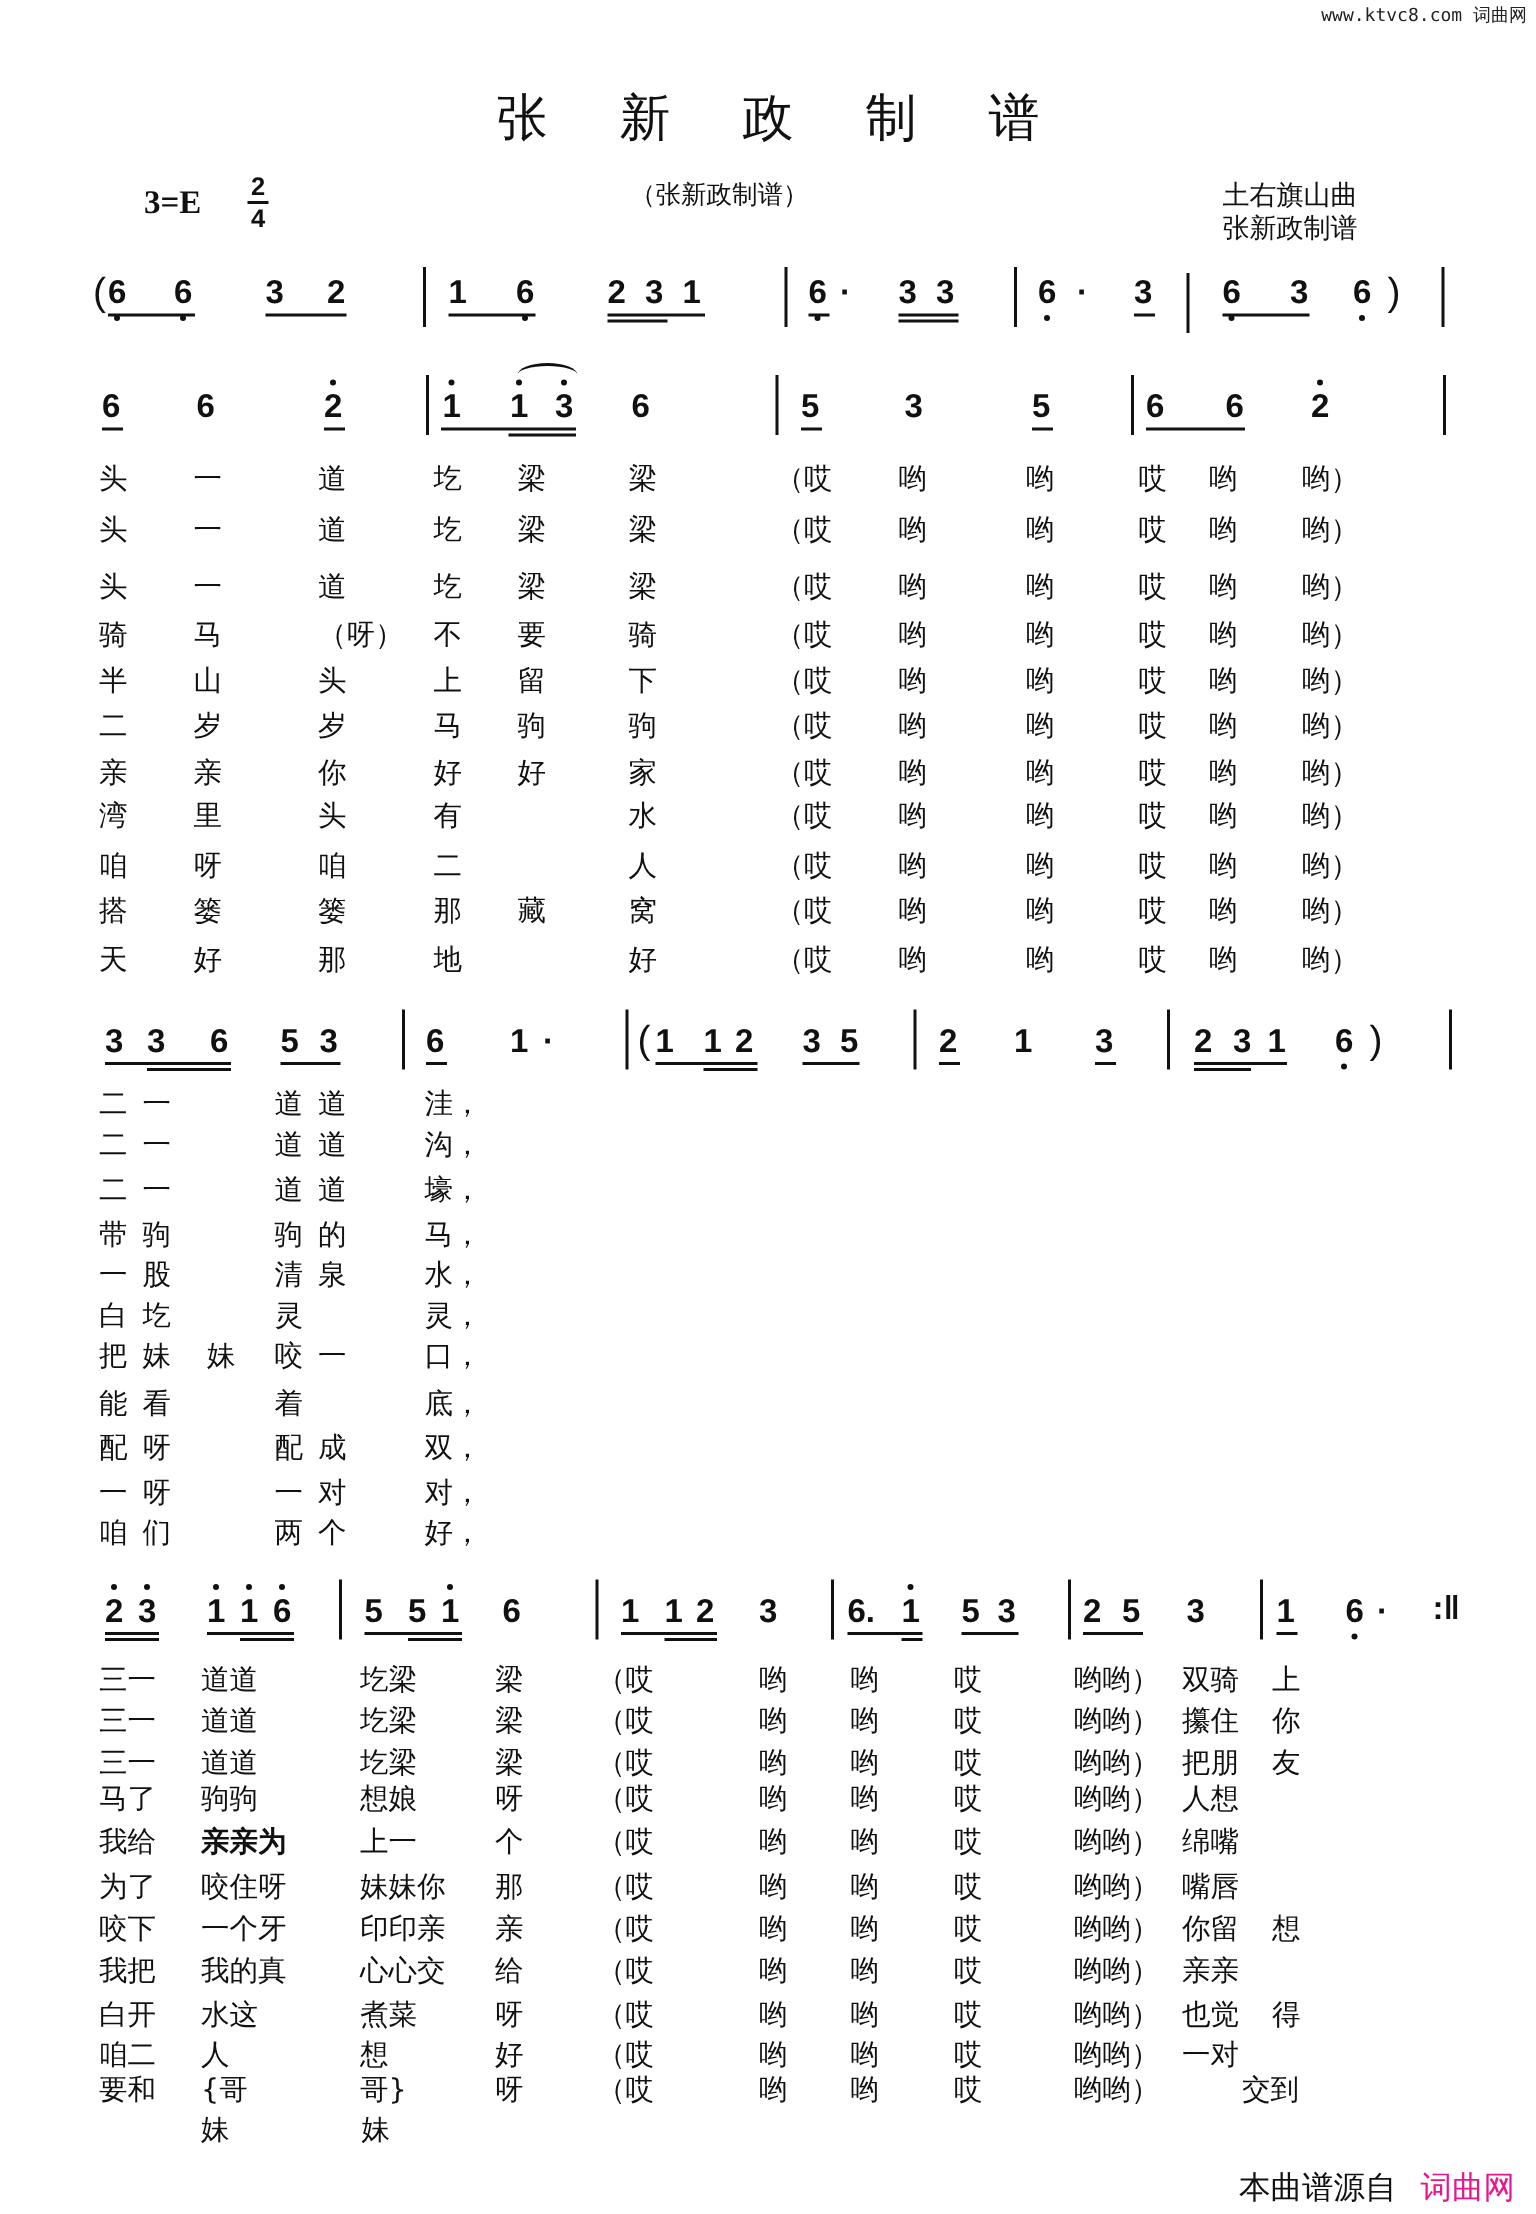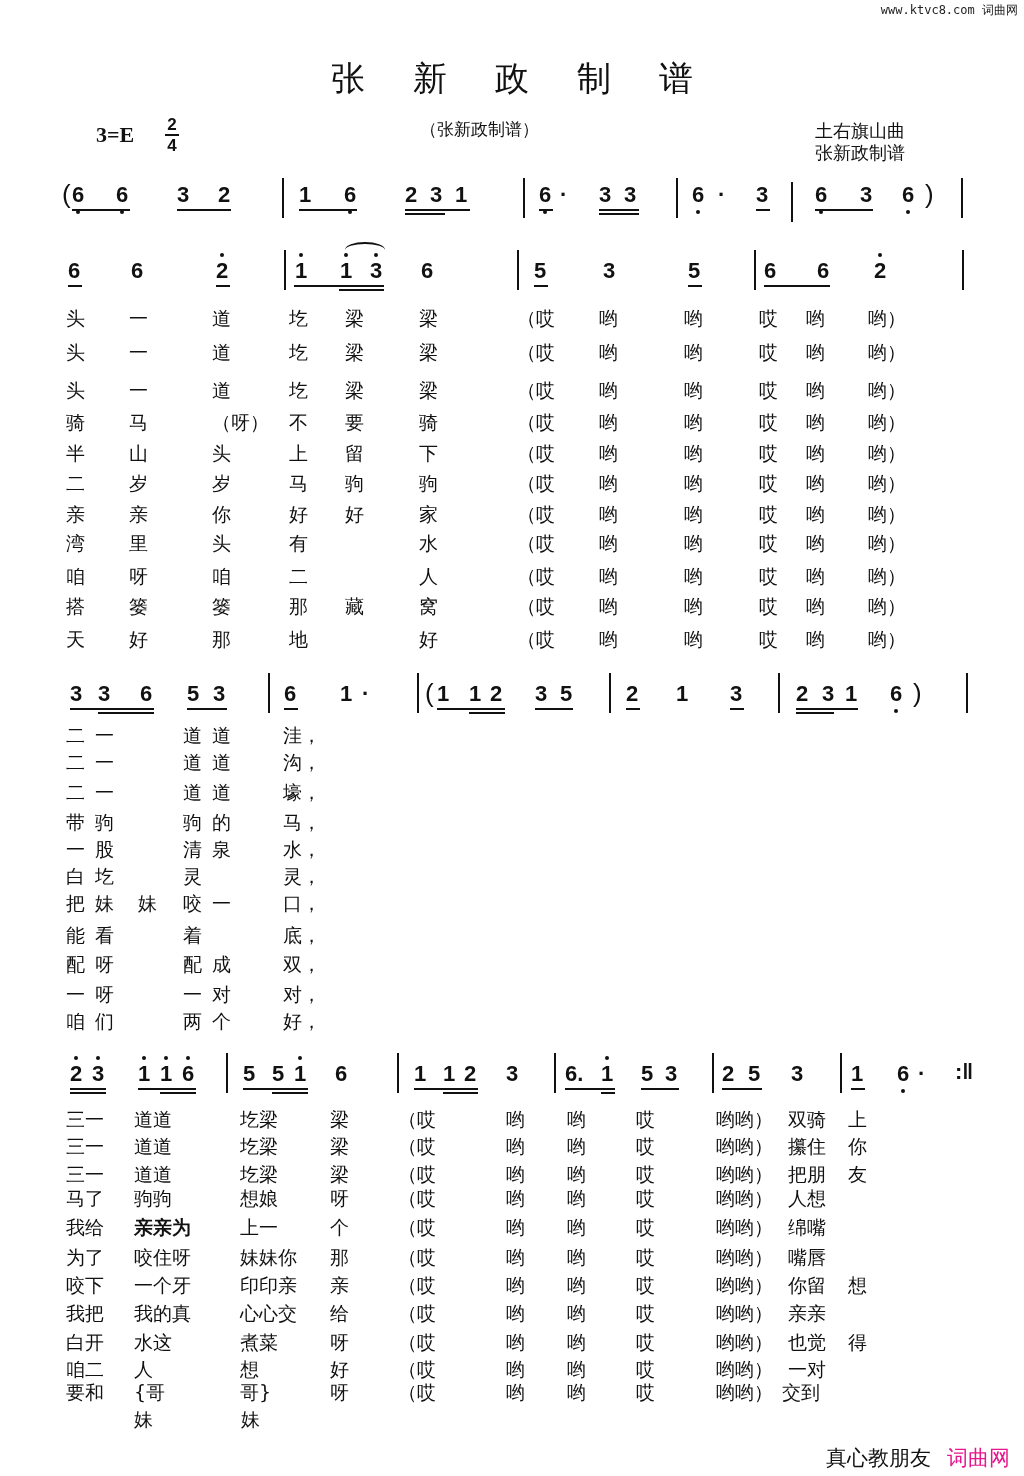--- a/index.html
+++ b/index.html
@@ -580,25 +580,25 @@
     <div class="lyric-row" style="top: 1380px;">
       <span style="left: 66px;">要和</span>
       <span style="left: 134px;">{哥</span>
       <span style="left: 240px;">哥}</span>
       <span style="left: 330px;">呀</span>
       <span style="left: 398px;">（哎</span>
       <span style="left: 506px;">哟</span>
       <span style="left: 567px;">哟</span>
       <span style="left: 636px;">哎</span>
       <span style="left: 716px;">哟哟）</span>
-      <span style="left: 782px;">交到</span>
+      <span style="left: 828px;">交到</span>
       <span style="left: 848px;"></span>
     </div>
   </div>
 
 <div class="lyric-row" style="top:1407px;">
   <span style="left:134px;">妹</span>
   <span style="left:241px;">妹</span>
 </div>
 
 <div class="abs footer">
-  <span>真心教朋友</span><span class="brand">词曲网</span>
+  <span>本曲谱源自</span><span class="brand">词曲网</span>
 </div>
 
 </body></html>

